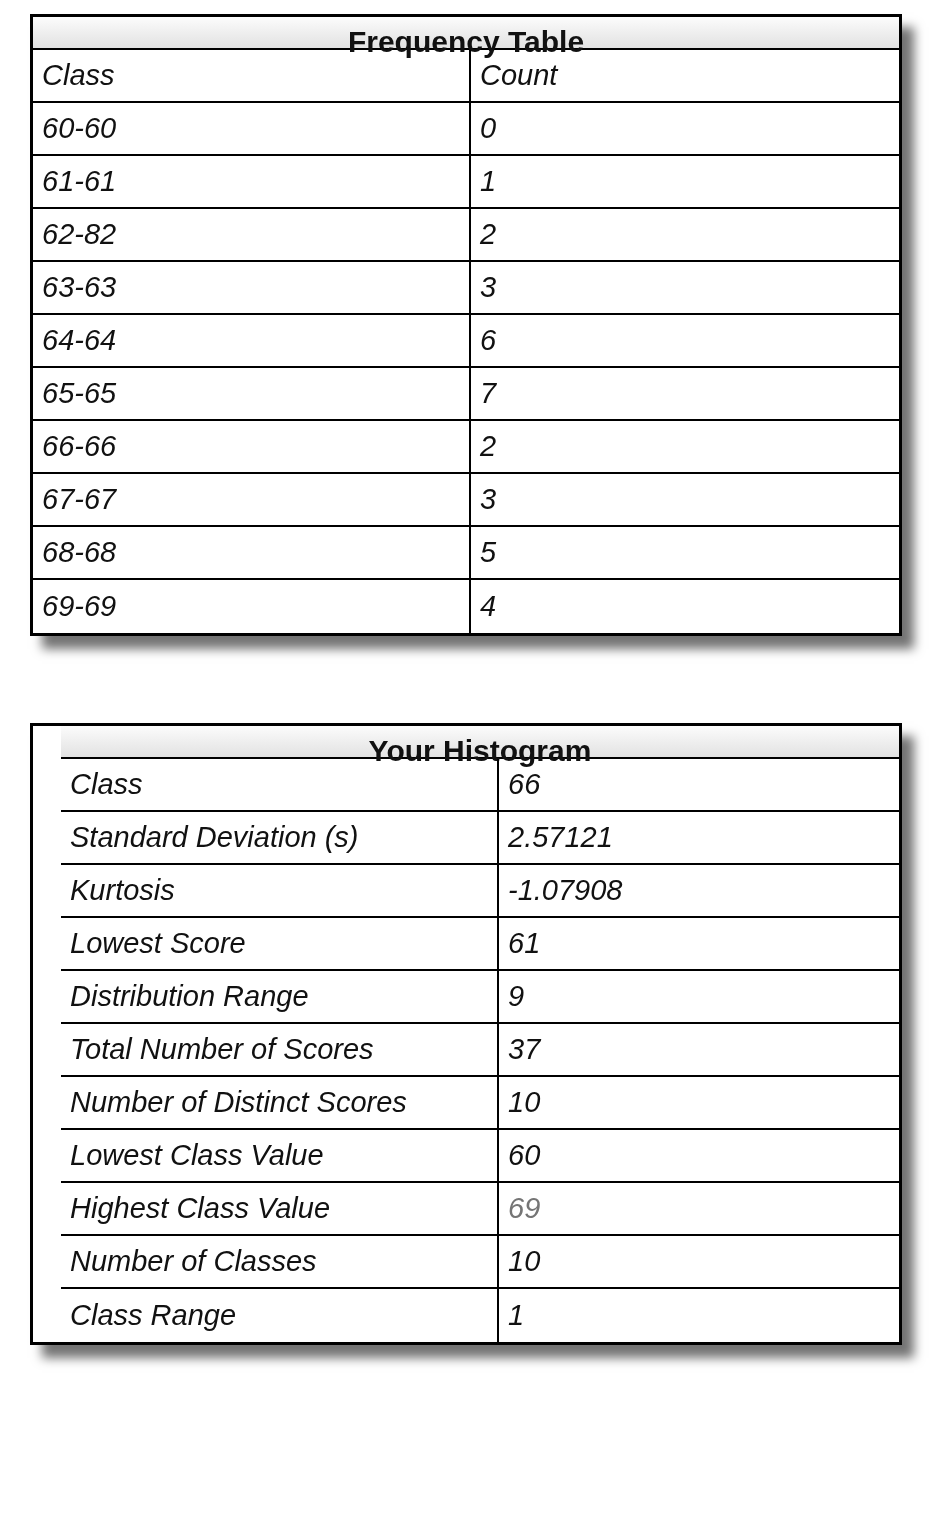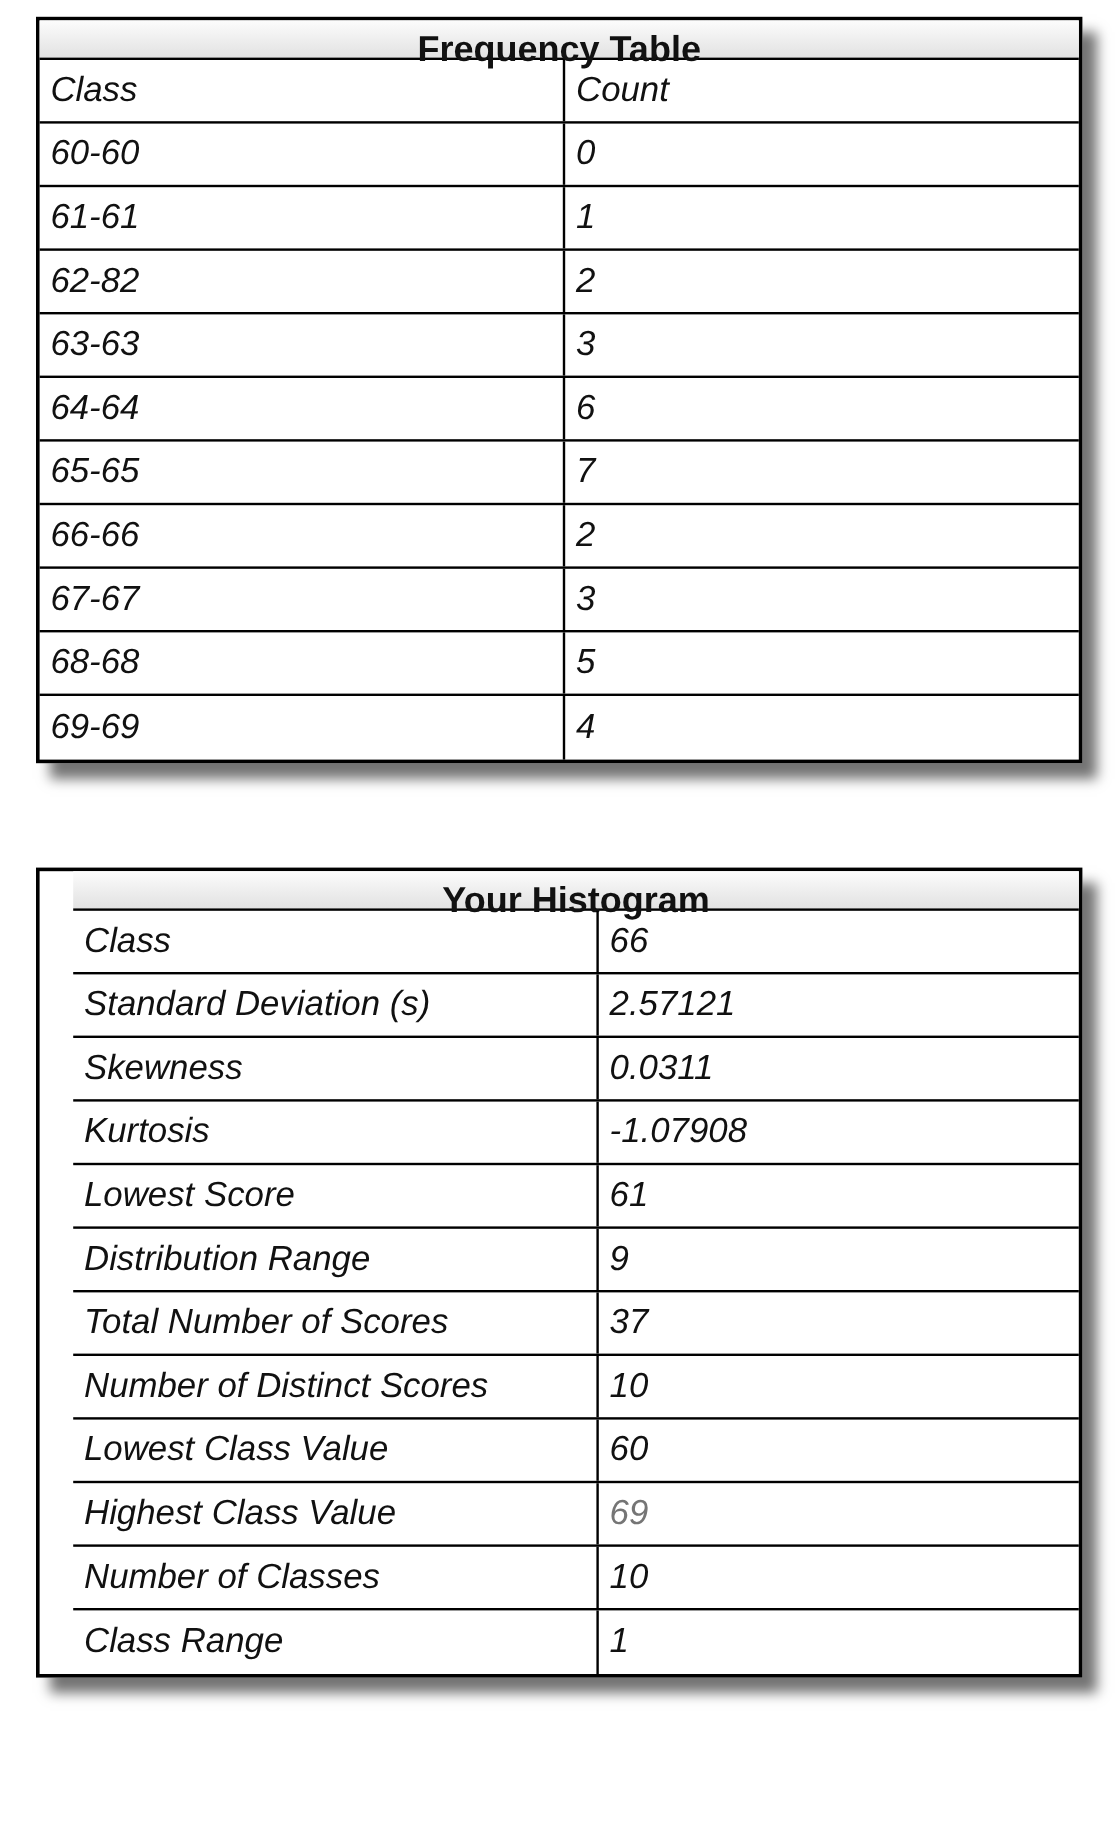--- a/index.html
+++ b/index.html
@@ -112,24 +112,20 @@
   <div class="rows">
       <div class="trow">
         <div class="cell left italic">Class</div>
         <div class="cell right">66</div>
       </div>
       <div class="trow">
         <div class="cell left italic">Standard Deviation (s)</div>
         <div class="cell right">2.57121</div>
       </div>
       <div class="trow">
-        <div class="cell left italic">Skewness</div>
-        <div class="cell right">0.0311</div>
-      </div>
-      <div class="trow">
         <div class="cell left italic">Kurtosis</div>
         <div class="cell right">-1.07908</div>
       </div>
       <div class="trow">
         <div class="cell left italic">Lowest Score</div>
         <div class="cell right">61</div>
       </div>
       <div class="trow">
         <div class="cell left italic">Distribution Range</div>
         <div class="cell right">9</div>

